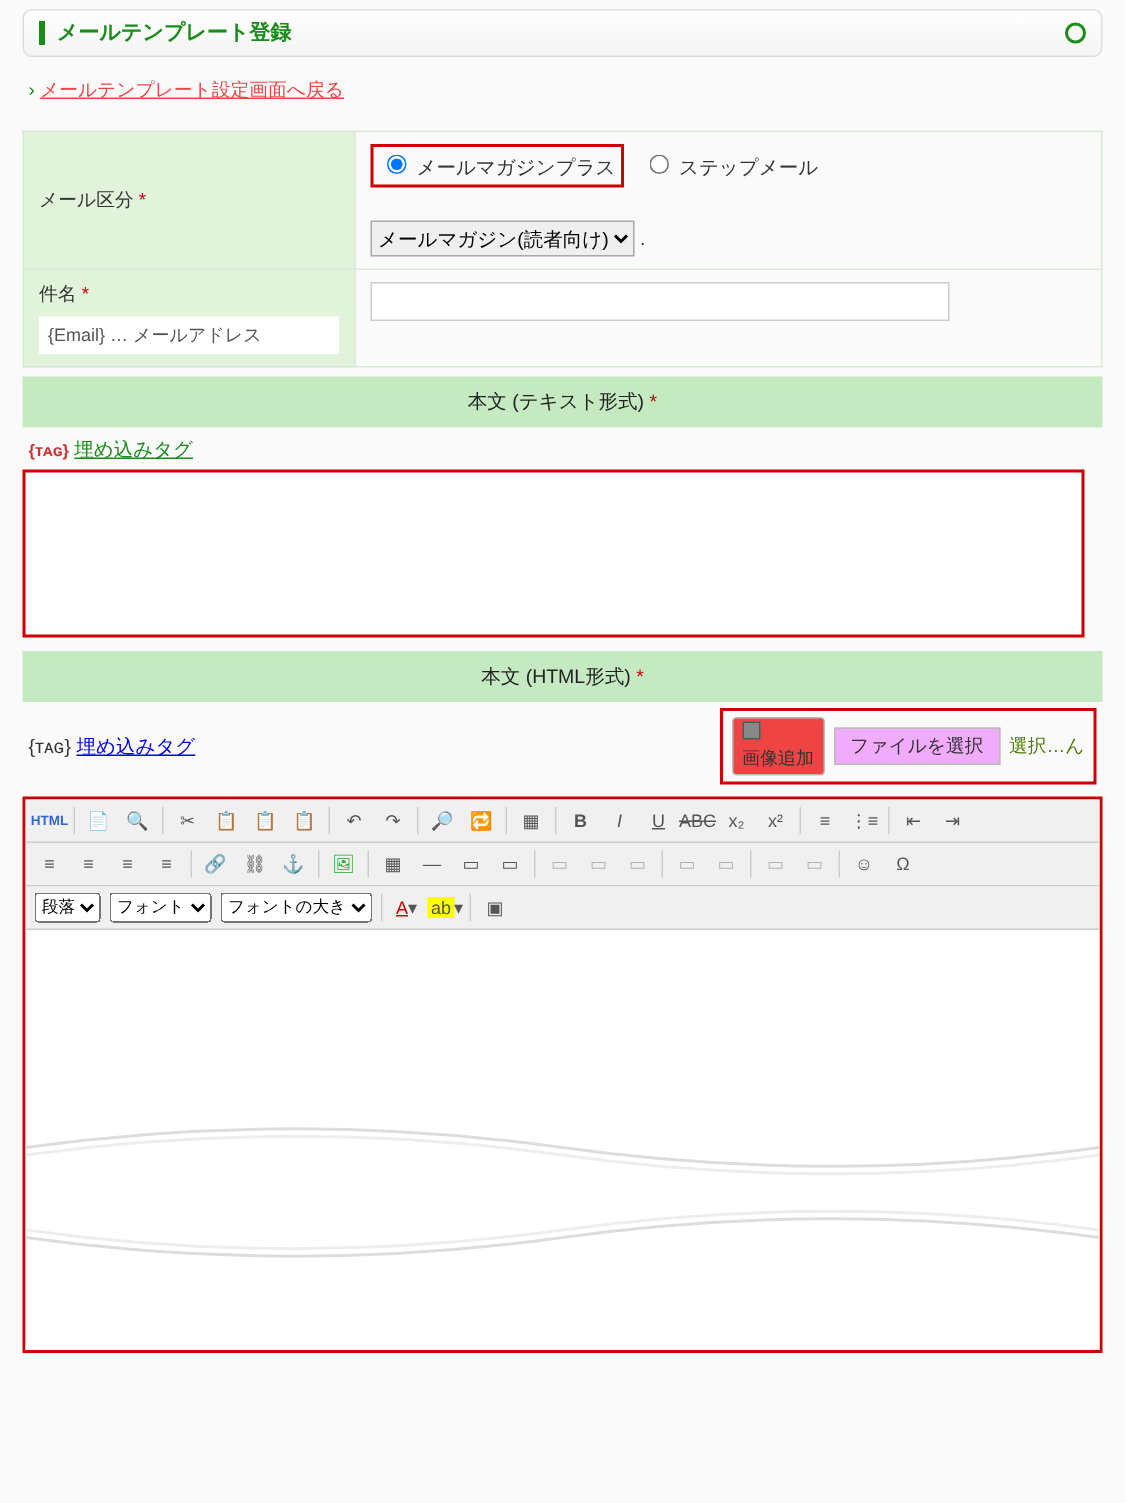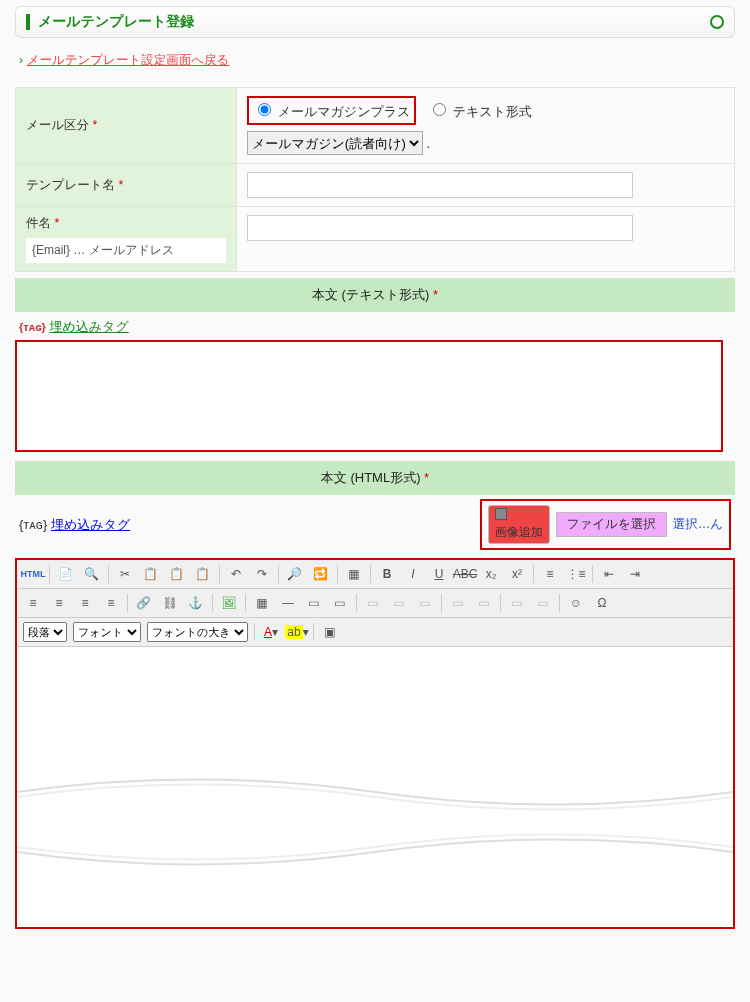--- a/index.html
+++ b/index.html
@@ -24,21 +24,21 @@
 .section-title { background:#c5e9c1; text-align:center; padding:8px; font-size:13px; font-weight:normal; color:#222; margin-top:6px; }
 .section-title .req { color:#c00; }
 .taggle { padding:6px 4px 4px; }
 .taggle .tag { color:#c33; font-weight:bold; font-size:11px; }
 .taggle a { color:#1a8c1a; text-decoration:underline; font-size:13px; }
 .bigtext { width:708px; height:112px; border:2px solid #c00; resize:none; font-family:inherit; padding:4px; box-sizing:border-box; }
 .taggle-row { display:flex; justify-content:space-between; align-items:center; padding:4px 4px; }
 .imgadd { border:2px solid #c00; padding:4px 6px; display:inline-flex; align-items:center; gap:6px; }
 .pillbtn { display:inline-flex; gap:4px; background:#ef4444; border:1px solid #bbb; border-radius:3px; padding:2px 6px; font-size:12px; cursor:pointer;flex-direction:column; }
 .filebtn { background:#f0abfc; border:1px solid #bbb; padding:3px 10px; font-size:12.5px; cursor:pointer; }
-.filelabel { font-size:12.5px; color:#1d4ed8; }
+.filelabel { font-size:12.5px; color:#4d7c0f; }
 .editor-wrap { border:2px solid #c00; padding:0; margin-top:4px; }
 .editor-tb { background:#f0f0f0; border-bottom:1px solid #ccc; padding:4px 6px; display:flex; flex-wrap:wrap; gap:6px; align-items:center; }
 .editor-tb .btn { width:18px; height:18px; display:inline-flex; align-items:center; justify-content:center; font-size:12px; color:#555; border:1px solid transparent; cursor:pointer; }
 .editor-tb .sep { width:1px; height:18px; background:#ccc; }
 .editor-tb select { height:20px; font-size:11px; }
 .editor-body { height:280px; background:#fff; position:relative; }
 .wave { position:absolute; left:0; right:0; height:50px; }
 .wave svg { width:100%; height:50px; display:block; }
 .sq-icon { display:inline-block; width:10px; height:10px; border:1px solid #555; background:#888; margin-right:4px; vertical-align:middle; }
 .pencil { color:#e08a00; }
@@ -62,31 +62,27 @@
   </div>
 
   <table class="form-table">
     <tbody>
         <tr>
       <td class="label"><span>メール区分</span> <span class="req">*</span></td>
       <td>
         <span class="hlbox">
           <label><input type="radio" checked="" style=""> <span>メールマガジンプラス</span></label>
         </span>
-        <label style="margin-left:8px"><input type="radio" style=""> <span>テキスト形式</span></label>
-        <div style="margin-top:6px">
+        <label style="margin-left:8px"><input type="radio" style=""> <span>ステップメール</span></label>
+        <div style="margin-top:22px">
           <select class="sel">
             <option>メールマガジン(読者向け)</option>
           </select> .
         </div>
       </td>
-    </tr>
-    <tr>
-      <td class="label"><span>テンプレート名</span> <span class="req">*</span></td>
-      <td><input class="txtin" type="text" style=""></td>
     </tr>
     <tr>
       <td class="label">
         <span>件名</span> <span class="req">*</span>
         <span class="subhint">{Email} … メールアドレス</span>
       </td>
       <td style="vertical-align:top"><input class="txtin" type="text" style=""></td>
     </tr>
   </tbody>
     </table>

